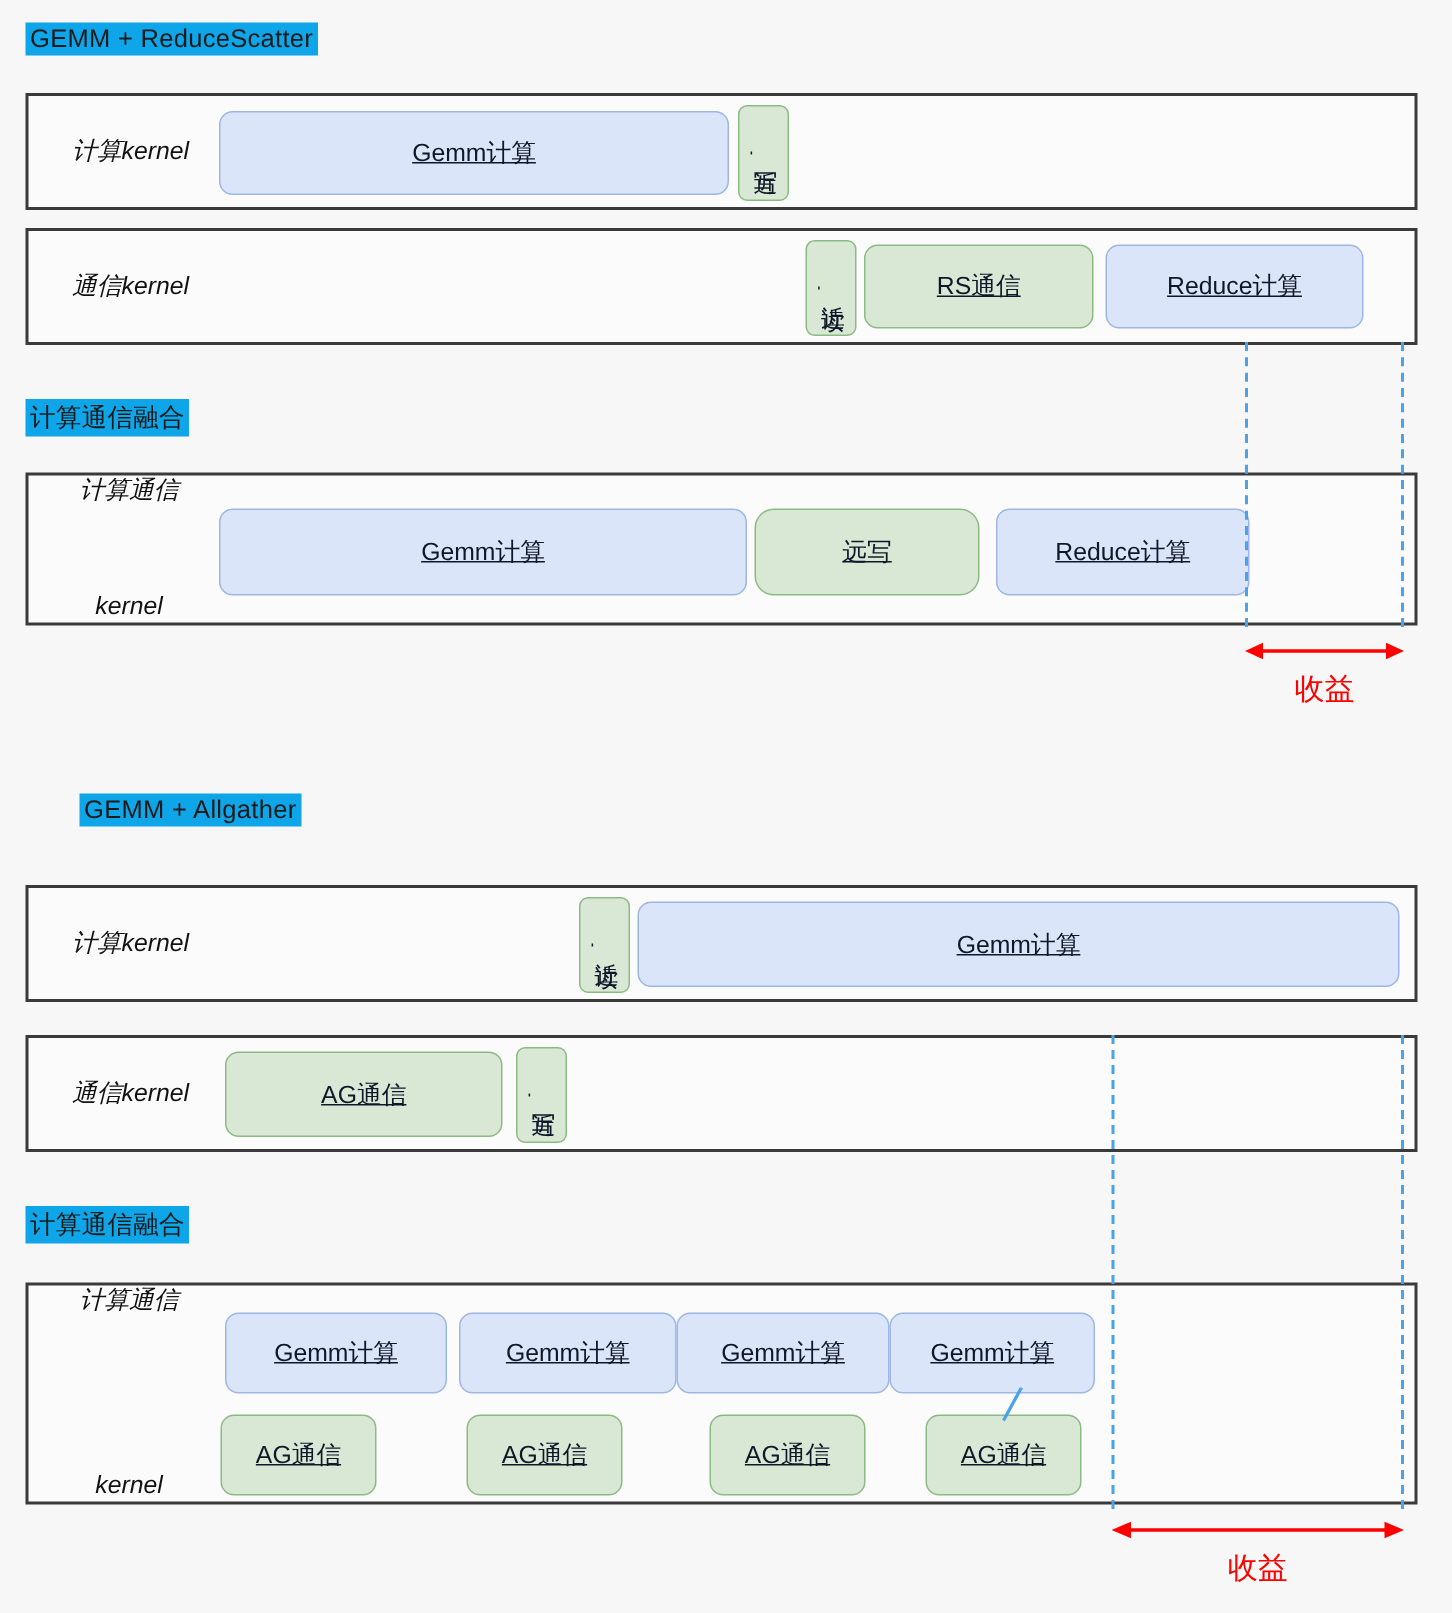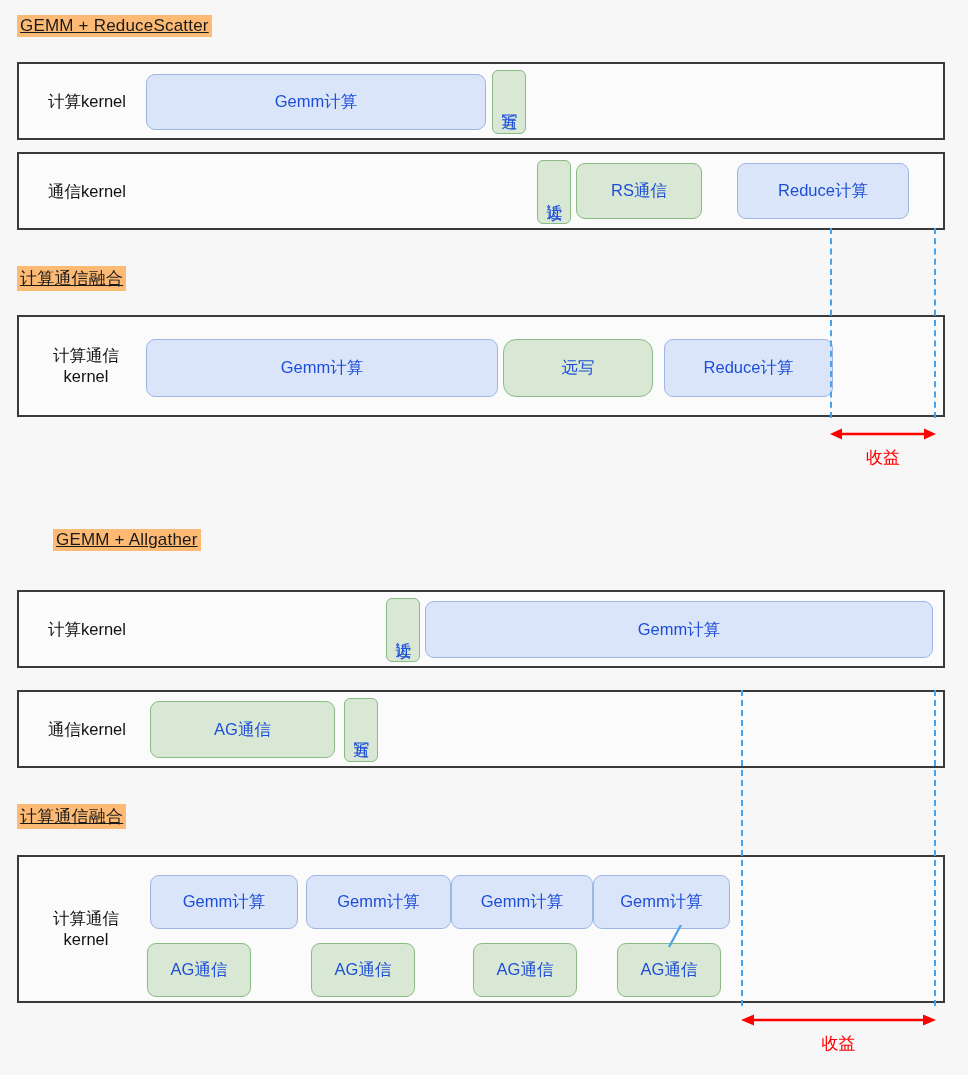--- a/index.html
+++ b/index.html
@@ -13,61 +13,63 @@
     position: relative;
     font-family: "Liberation Sans", sans-serif;
     overflow: hidden;
   }
   .section-title {
     position: absolute;
     font-size: 17px;
     color: #1a1a1a;
     letter-spacing: 0.2px;
     white-space: nowrap;
-    background: #fdba74;
+    background: #0ea5e9;
     padding: 1px 3px;
-    text-decoration: underline;
   }
   .kernel-row {
     position: absolute;
     box-sizing: border-box;
     border: 2.5px solid #3a3a3a;
     background: #fbfbfb;
   }
   .row-label {
     position: absolute;
     left: 12px;
     top: 0;
     height: 100%;
     display: flex;
     flex-direction: column;
     align-items: center;
     justify-content: center;
     font-size: 16.5px;
     color: #111;
     line-height: 1.25;
     white-space: nowrap;
+    font-style: italic;
   }
   .row-label.narrow {
     width: 112px;
   }
   .row-label.wide {
     width: 118px;
     left: 8px;
+    justify-content: space-between;
   }
   .blk {
     position: absolute;
     box-sizing: border-box;
     display: flex;
     align-items: center;
     justify-content: center;
     font-size: 16.5px;
-    color: #1d4ed8;
+    color: #0f172a;
     border-radius: 9px;
     white-space: nowrap;
+    text-decoration: underline;
   }
   .blk.blue {
     background: #dbe5f9;
     border: 1.4px solid #9db6e3;
   }
   .blk.green {
     background: #d8e8d4;
     border: 1.4px solid #8cba84;
   }
   .blk.vert {
@@ -85,21 +87,21 @@
   }
   .gain-group {
     position: absolute;
   }
   .gain-arrow {
     position: absolute;
     height: 20px;
   }
   .gain-label {
     position: absolute;
-    font-size: 17px;
+    font-size: 20px;
     color: #ff0000;
     text-align: center;
     white-space: nowrap;
   }
 </style>
 </head>
 <body>
 
 <div class="section-title" style="left:17px; top:15px;">GEMM + ReduceScatter</div>
 
@@ -109,21 +111,21 @@
   </div>
   <div class="blk blue" style="left:127px; top:10px; width:340px; height:56px;">Gemm计算</div>
   <div class="blk green vert" style="left:473px; top:6px; width:34px; height:64px;">近写</div>
 </div>
 
 <div class="kernel-row" style="left:17px; top:152px; width:928px; height:78px;">
   <div class="row-label narrow">
     <span>通信kernel</span>
   </div>
   <div class="blk green vert" style="left:518px; top:6px; width:34px; height:64px;">近读</div>
-  <div class="blk green" style="left:557px; top:9px; width:126px; height:56px;">RS通信</div>
+  <div class="blk green" style="left:557px; top:9px; width:153px; height:56px;">RS通信</div>
   <div class="blk blue" style="left:718px; top:9px; width:172px; height:56px;">Reduce计算</div>
 </div>
 
 <div class="section-title" style="left:17px; top:266px;">计算通信融合</div>
 
 <div class="kernel-row" style="left:17px; top:315px; width:928px; height:102px;">
   <div class="row-label wide">
     <span>计算通信</span>
     <span>kernel</span>
   </div>

